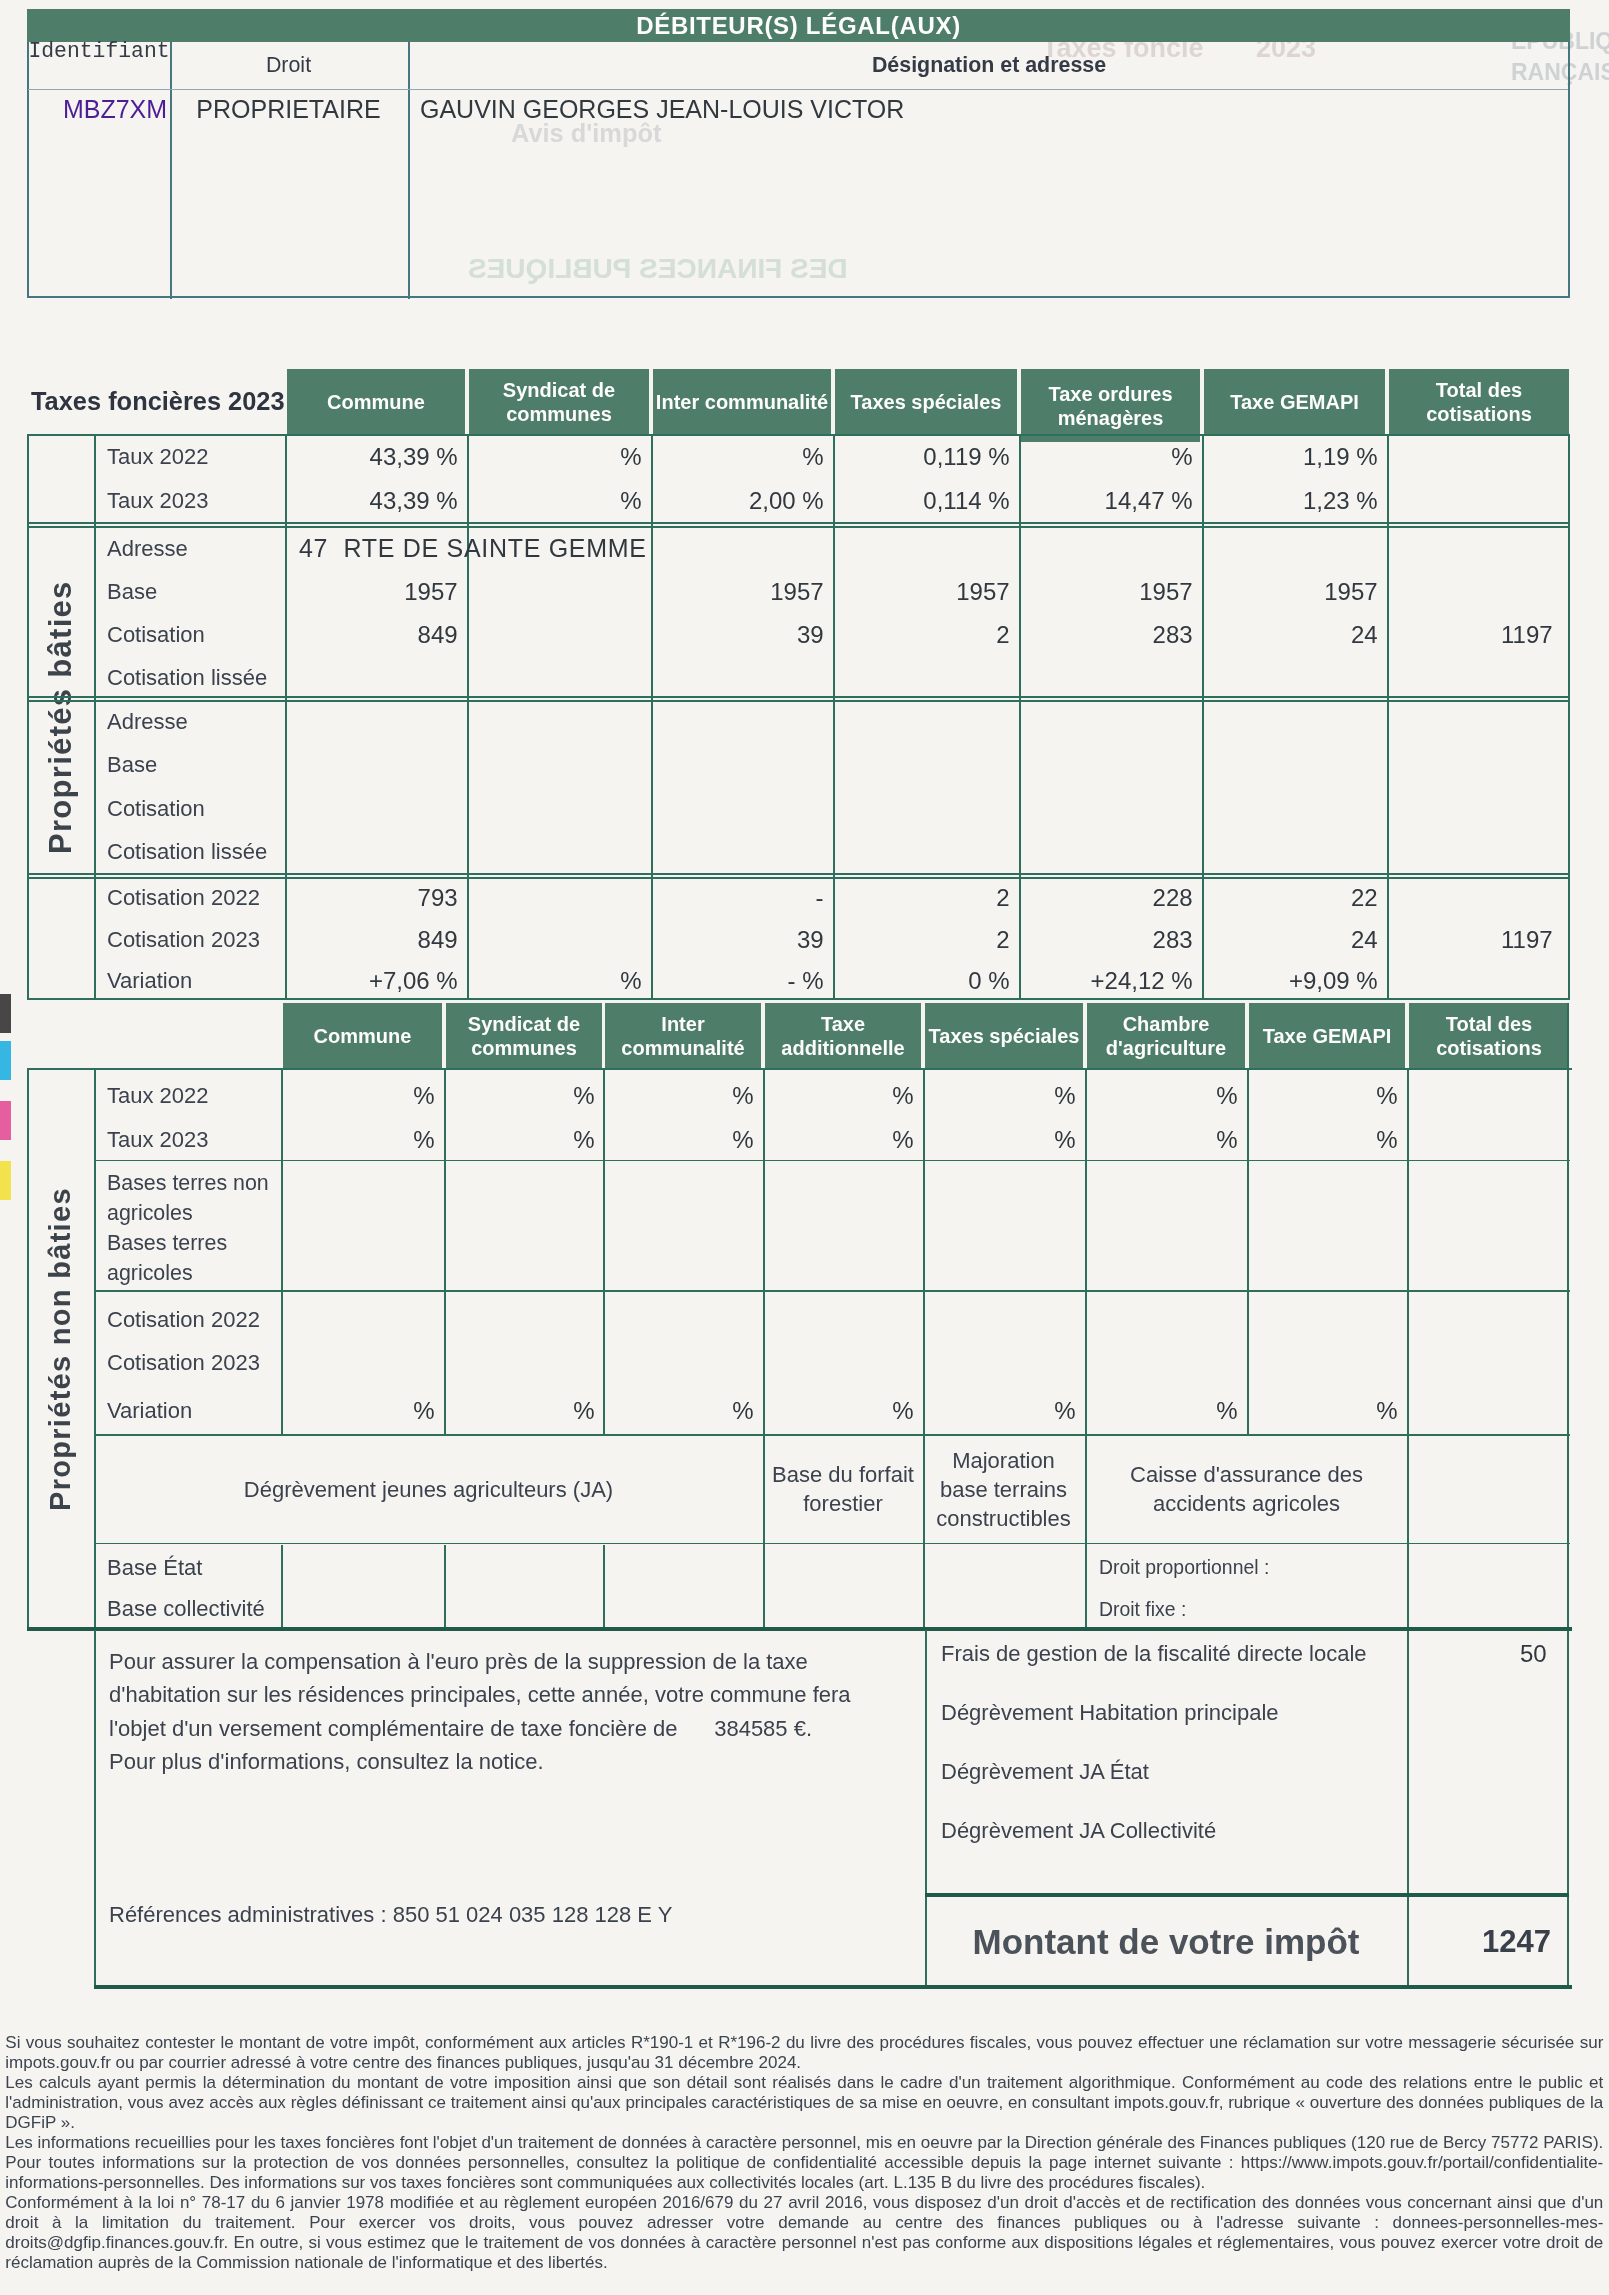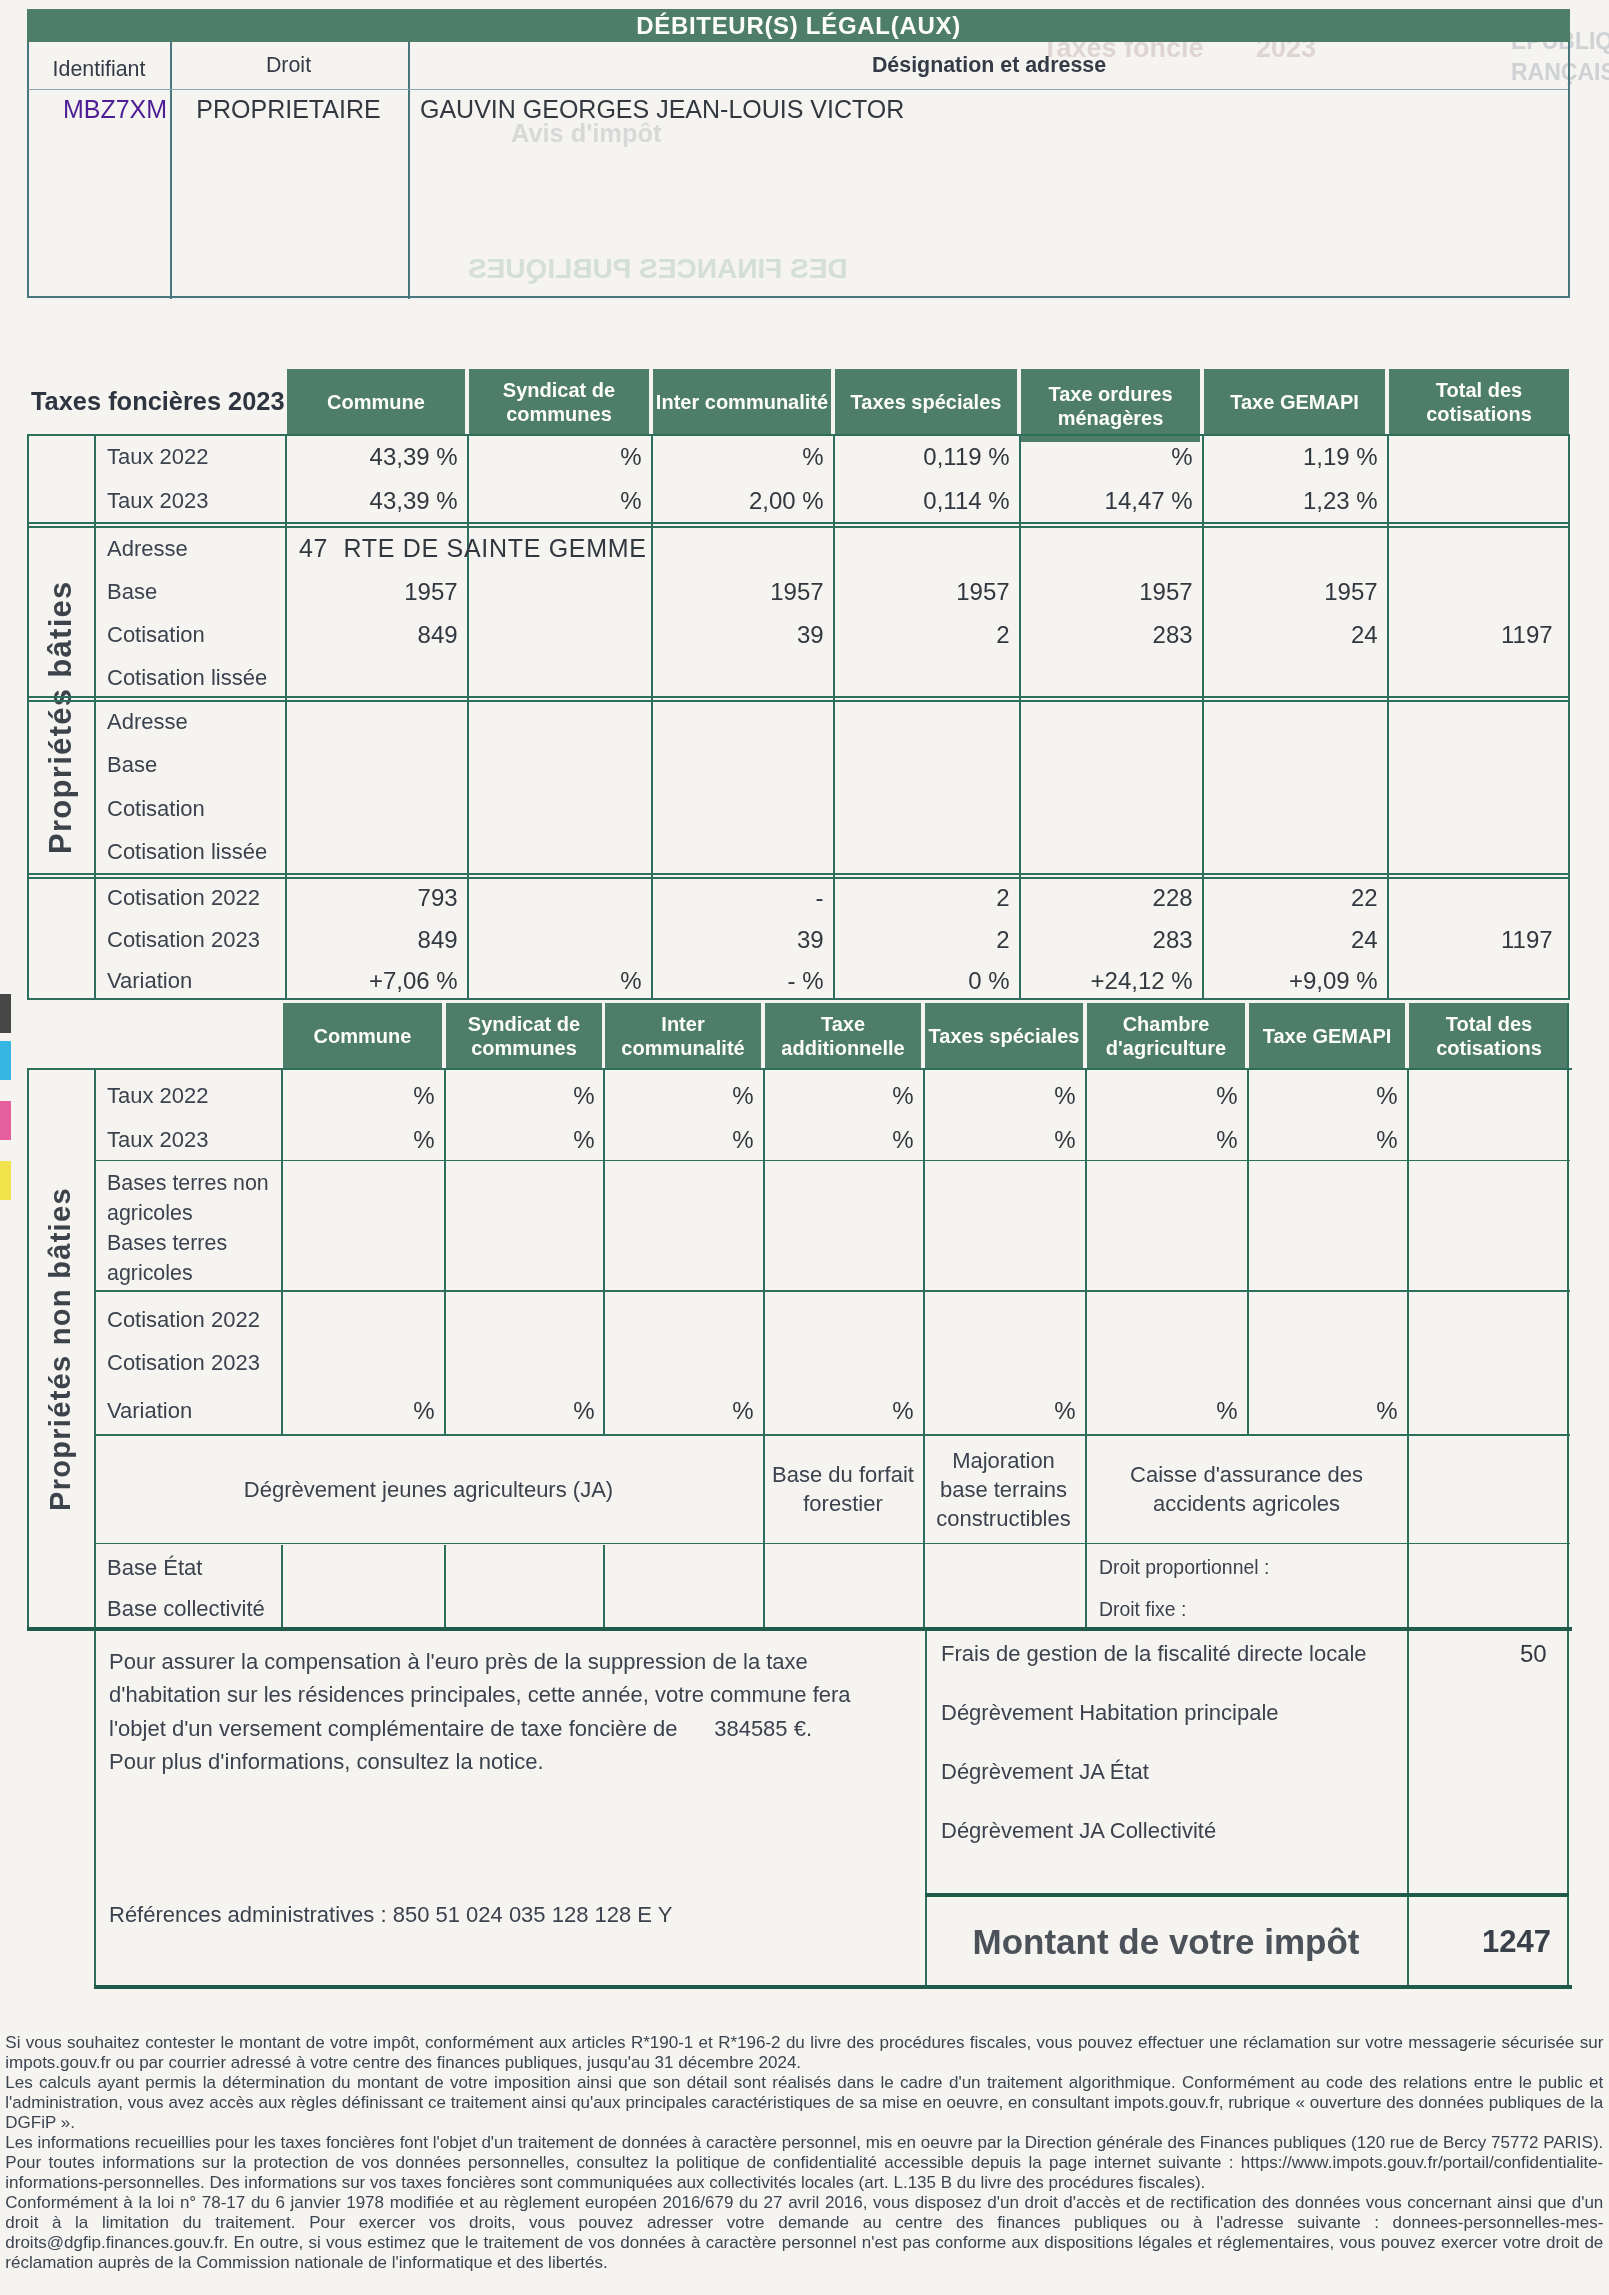--- a/index.html
+++ b/index.html
@@ -42,21 +42,21 @@
   <div class="abs" style="left:0;top:994px;width:10.7px;height:39px;background:#474747;"></div>
   <div class="abs" style="left:0;top:1041px;width:10.7px;height:39px;background:#35b6e3;"></div>
   <div class="abs" style="left:0;top:1101px;width:10.7px;height:39px;background:#e55f9f;"></div>
   <div class="abs" style="left:0;top:1161px;width:10.7px;height:39px;background:#f2e34d;"></div>
 
   <div class="bbox" style="left:27px;top:9.4px;width:1543px;height:289px;"></div>
   <div class="abs" style="left:27px;top:9.4px;width:1543px;height:33px;background:#4e7d6a;"></div>
   <div class="abs" style="left:27px;top:9.4px;width:1543px;height:33px;display:flex;align-items:center;justify-content:center;color:#fdfdfb;font-weight:bold;font-size:24px;letter-spacing:0.7px;">DÉBITEUR(S) LÉGAL(AUX)</div>
   <i class="bvl" style="left:170px;top:42px;height:257px;"></i>
   <i class="bvl" style="left:408px;top:42px;height:257px;"></i>
-  <div class="abs" style="left:27px;top:57px;width:144px;text-align:center;font-size:21.4px;">Identifiant</div>
+  <div class="abs" style="left:27px;top:39px;width:144px;text-align:center;font-size:21.4px;font-family:Liberation Mono, monospace;">Identifiant</div>
   <div class="abs" style="left:170px;top:53px;width:237px;text-align:center;font-size:21.4px;">Droit</div>
   <div class="abs" style="left:408px;top:53px;width:1162px;text-align:center;font-size:21.4px;font-weight:bold;">Désignation et adresse</div>
   <i class="hl2" style="left:28px;top:89px;width:1540px;background:#8aabb4;"></i>
   <div class="abs" style="left:43px;top:95px;width:144px;text-align:center;font-size:25px;color:#4c1d95;">MBZ7XM</div>
   <div class="abs" style="left:170px;top:95px;width:237px;text-align:center;font-size:25px;color:#31383f;">PROPRIETAIRE</div>
   <div class="abs" style="left:420px;top:95px;font-size:25px;color:#31383f;">GAUVIN GEORGES JEAN-LOUIS VICTOR</div>
 
   <div class="abs" style="left:31px;top:387px;font-size:25.4px;font-weight:bold;color:#2e3540;">Taxes foncières 2023</div>
 
   <div class="gh" style="left:287px;top:369px;width:178px;height:65px;">Commune</div>

